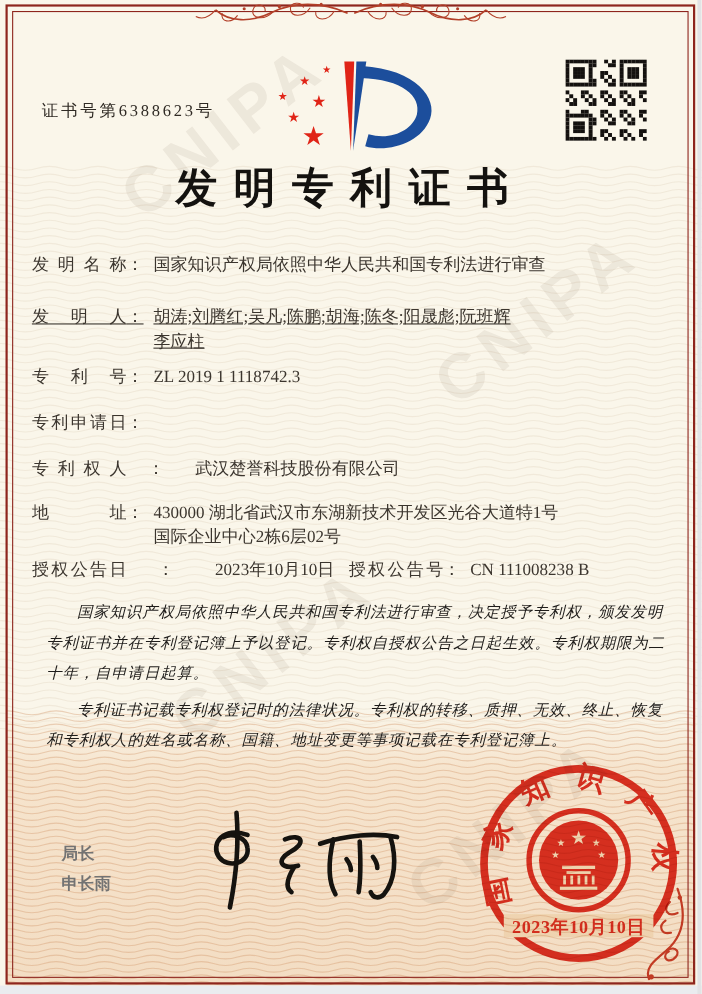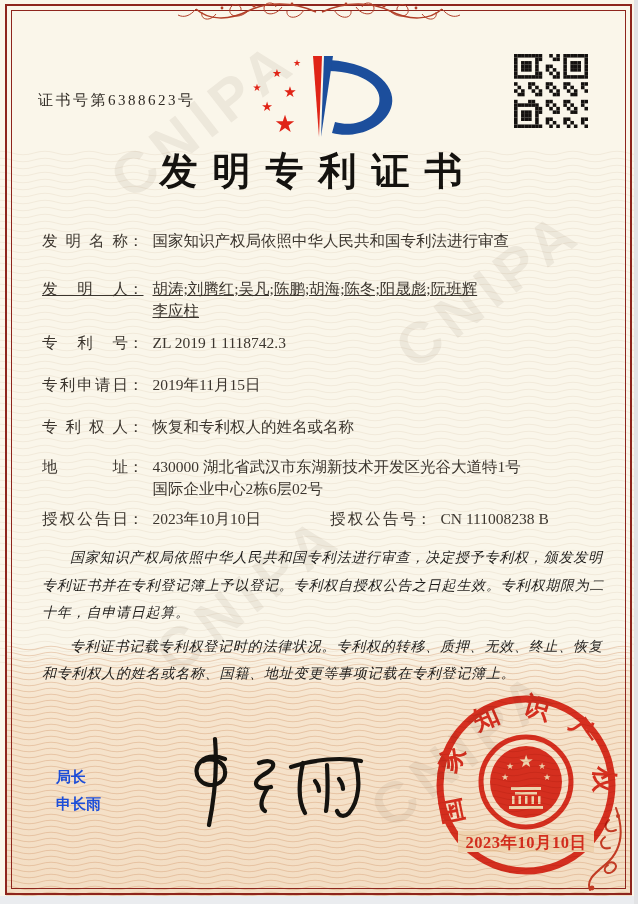--- a/index.html
+++ b/index.html
@@ -31,37 +31,37 @@
 
   
   .cert-no{position:absolute;left:38px;top:50px;font-size:15px;letter-spacing:2.5px;color:#2f2a24;z-index:3;margin-top:41px;}
   .logo{position:absolute;left:229px;top:50px;z-index:3;}
   .qr{position:absolute;left:514px;top:54px;z-index:3;}
   .qr rect{fill:#14110f;}
   .title{position:absolute;left:0;right:16px;top:146px;text-align:center;font-size:38px;font-weight:bold;
          letter-spacing:15px;text-indent:15px;color:#14120f;z-index:3;}
 
   
-  .fields{position:absolute;left:42px;right:44px;top:230px;font-size:15.5px;color:var(--ink);z-index:3;line-height:22px;}
+  .fields{position:absolute;left:29px;right:44px;top:230px;font-size:15.5px;color:var(--ink);z-index:3;line-height:22px;}
   .row{display:flex;align-items:flex-start;}
   .lbl{display:inline-block;width:86px;text-align:justify;text-align-last:justify;flex:none;}
   .colon{flex:none;margin-right:9px;}
   .val{flex:1;}
   .r-name{margin-bottom:26px;} .r-inv{margin-bottom:10px;text-decoration:underline;} .r-pat{margin-bottom:20px;}
-  .r-fil{margin-bottom:20px;} .r-own{margin-bottom:18px;} .r-addr{margin-bottom:8px;}
-  .pair1{display:flex;width:288px;flex:none;} .pair2{display:flex;flex:1;}
+  .r-fil{margin-bottom:20px;} .r-own{margin-bottom:18px;gap:19px;} .r-addr{margin-bottom:8px;}
+  .pair1{display:flex;width:288px;flex:none;gap:28px;} .pair2{display:flex;flex:1;}
 
   
   .paras{position:absolute;left:42px;right:31px;top:544px;z-index:3;font-style:italic;
          font-size:14px;line-height:27.5px;letter-spacing:0.8px;color:var(--para-ink);}
   .paras p{text-indent:2em;margin-bottom:6px;}
 
   
   .director{position:absolute;left:56px;top:763px;z-index:3;font-family:"Liberation Sans",sans-serif;
-            font-size:15px;font-weight:600;color:#1d4ed8;line-height:27px;}
+            font-size:15px;font-weight:600;color:#737373;line-height:27px;}
   .signature{position:absolute;left:155px;top:733px;z-index:3;}
   .signature path{fill:none;stroke:#15130f;stroke-width:4.2;stroke-linecap:round;stroke-linejoin:round;}
   .seal{position:absolute;left:431px;top:690px;z-index:4;mix-blend-mode:multiply;opacity:0.95;}
 
   .orn-stroke{fill:none;stroke:#b23f28;stroke-width:1.5;}
   .orn-stroke-thin{fill:none;stroke:#b23f28;stroke-width:1;}
   .fl-stroke{fill:none;stroke:#c23b24;stroke-width:2;stroke-linecap:round;}
 </style>
 </head>
 <body>
@@ -450,26 +450,25 @@
       </span>
     </div>
     <div class="row r-pat">
       <span class="lbl">专利号</span>
         <span class="colon">：</span>
       <span class="val">ZL 2019 1 1118742.3</span>
     </div>
     <div class="row r-fil">
       <span class="lbl">专利申请日</span>
         <span class="colon">：</span>
-      <span class="val">2019年11月15日</span>
     </div>
     <div class="row r-own">
       <span class="lbl">专利权人</span>
         <span class="colon">：</span>
-      <span class="val">恢复和专利权人的姓名或名称</span>
+      <span class="val">武汉楚誉科技股份有限公司</span>
     </div>
     <div class="row r-addr">
       <span class="lbl">地址</span>
         <span class="colon">：</span>
       <span class="val">
         <span>430000 湖北省武汉市东湖新技术开发区光谷大道特1号</span><br>
         <span>国际企业中心2栋6层02号</span>
       </span>
     </div>
     <div class="row">

